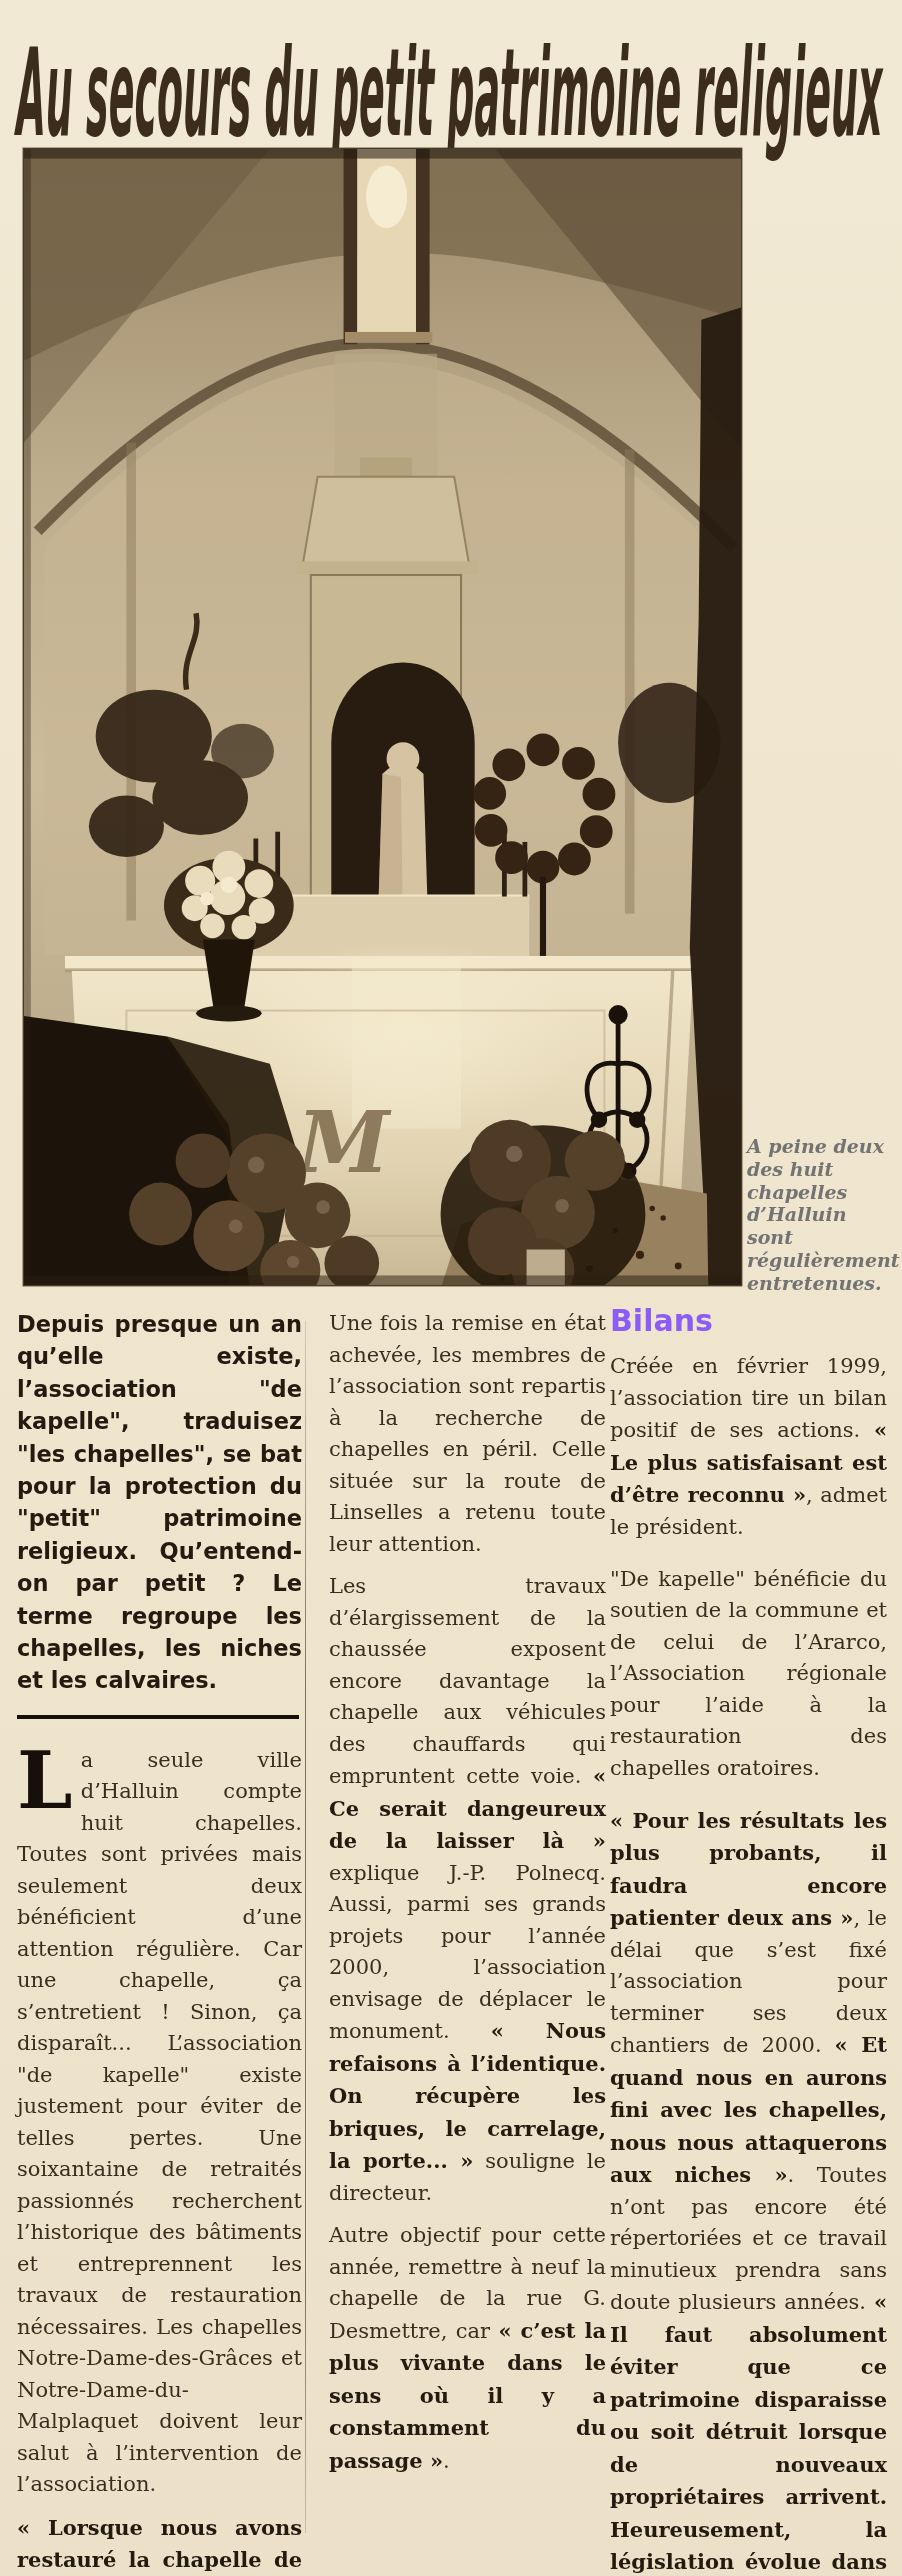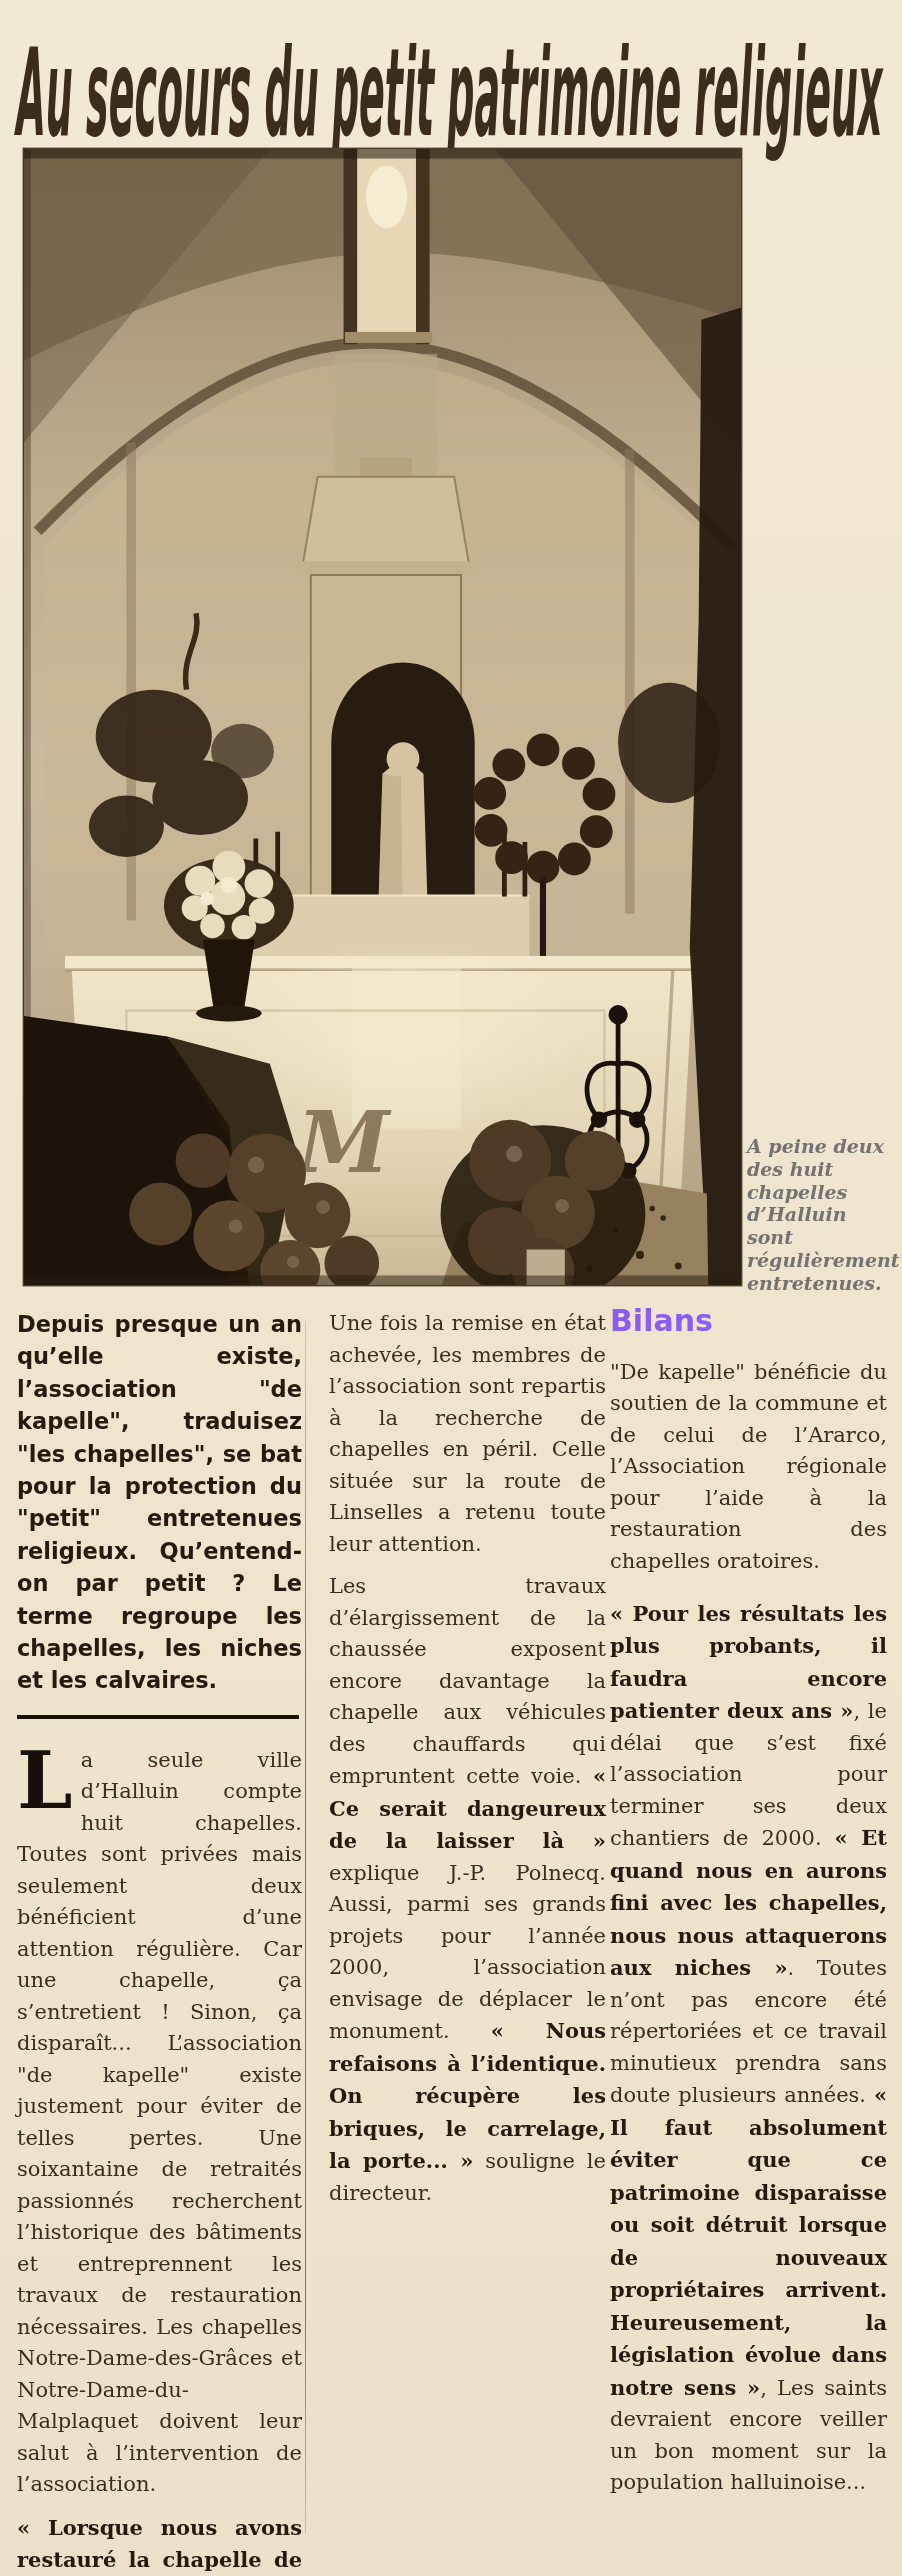--- a/index.html
+++ b/index.html
@@ -264,31 +264,33 @@
       <rect x="0" y="0" width="10" height="1664" fill="#241a0e" opacity="0.35"></rect>
       <rect x="0" y="1650" width="1050" height="14" fill="#2a1d10" opacity="0.5"></rect>
     </svg>
   </div>
 
   <div class="caption">A peine deux des huit chapelles d’Halluin sont régulièrement entretenues.</div>
 
   <div class="vrule"></div>
 
   <div class="col col1">
-    <p class="lead">Depuis presque un an qu’elle existe, l’association "de kapelle", traduisez "les chapelles", se bat pour la protection du "petit" entretenues religieux. Qu’entend-on par petit ? Le terme regroupe les chapelles, les niches et les calvaires.</p>
+    <p class="lead">Depuis presque un an qu’elle existe, l’association "de kapelle", traduisez "les chapelles", se bat pour la protection du "petit" patrimoine religieux. Qu’entend-on par petit ? Le terme regroupe les chapelles, les niches et les calvaires.</p>
     <div class="hrule"></div>
     <p><span class="dropcap">L</span><span>a seule ville d’Halluin compte huit chapelles. Toutes sont privées mais seulement deux bénéficient d’une attention régulière. Car une chapelle, ça s’entretient ! Sinon, ça disparaît... L’association "de kapelle" existe justement pour éviter de telles pertes. Une soixantaine de retraités passionnés recherchent l’historique des bâtiments et entreprennent les travaux de restauration nécessaires. Les chapelles Notre-Dame-des-Grâces et Notre-Dame-du-Malplaquet doivent leur salut à l’intervention de l’association.</span></p>
     <p><span class="q">« Lorsque nous avons restauré la chapelle de la rue de Lys, on ne la voyait même plus. Elle appartenait en fait à la société HLM qui n’imaginait pas être propriétaire de cet oratoire »</span></p>
   </div>
 
   <div class="col col2">
     <p>Une fois la remise en état achevée, les membres de l’association sont repartis à la recherche de chapelles en péril. Celle située sur la route de Linselles a retenu toute leur attention.</p>
     <p><span>Les travaux d’élargissement de la chaussée exposent encore davantage la chapelle aux véhicules des chauffards qui empruntent cette voie. </span><span class="q">« Ce serait dangeureux de la laisser là »</span><span> explique J.-P. Polnecq. Aussi, parmi ses grands projets pour l’année 2000, l’association envisage de déplacer le monument. </span><span class="q">« Nous refaisons à l’identique. On récupère les briques, le carrelage, la porte... »</span><span> souligne le directeur.</span></p>
+    <p><span>Autre objectif pour cette année, remettre à neuf la chapelle de la rue G. Desmettre, car </span><span class="q">« c’est la plus vivante dans le sens où il y a constamment du passage »</span><span>.</span></p>
   </div>
 
   <div class="col col3">
     <div class="heading">Bilans</div>
+    <p><span>Créée en février 1999, l’association tire un bilan positif de ses actions. </span><span class="q">« Le plus satisfaisant est d’être reconnu »</span><span>, admet le président.</span></p>
     <p class="gap-top">"De kapelle" bénéficie du soutien de la commune et de celui de l’Ararco, l’Association régionale pour l’aide à la restauration des chapelles oratoires.</p>
     <p class="gap-top"><span class="q">« Pour les résultats les plus probants, il faudra encore patienter deux ans »</span><span>, le délai que s’est fixé l’association pour terminer ses deux chantiers de 2000. </span><span class="q">« Et quand nous en aurons fini avec les chapelles, nous nous attaquerons aux niches »</span><span>. Toutes n’ont pas encore été répertoriées et ce travail minutieux prendra sans doute plusieurs années. </span><span class="q">« Il faut absolument éviter que ce patrimoine disparaisse ou soit détruit lorsque de nouveaux propriétaires arrivent. Heureusement, la législation évolue dans notre sens »</span><span>, Les saints devraient encore veiller un bon moment sur la population halluinoise...</span></p>
   </div>
 
 </div>
 
 
 </body></html>

